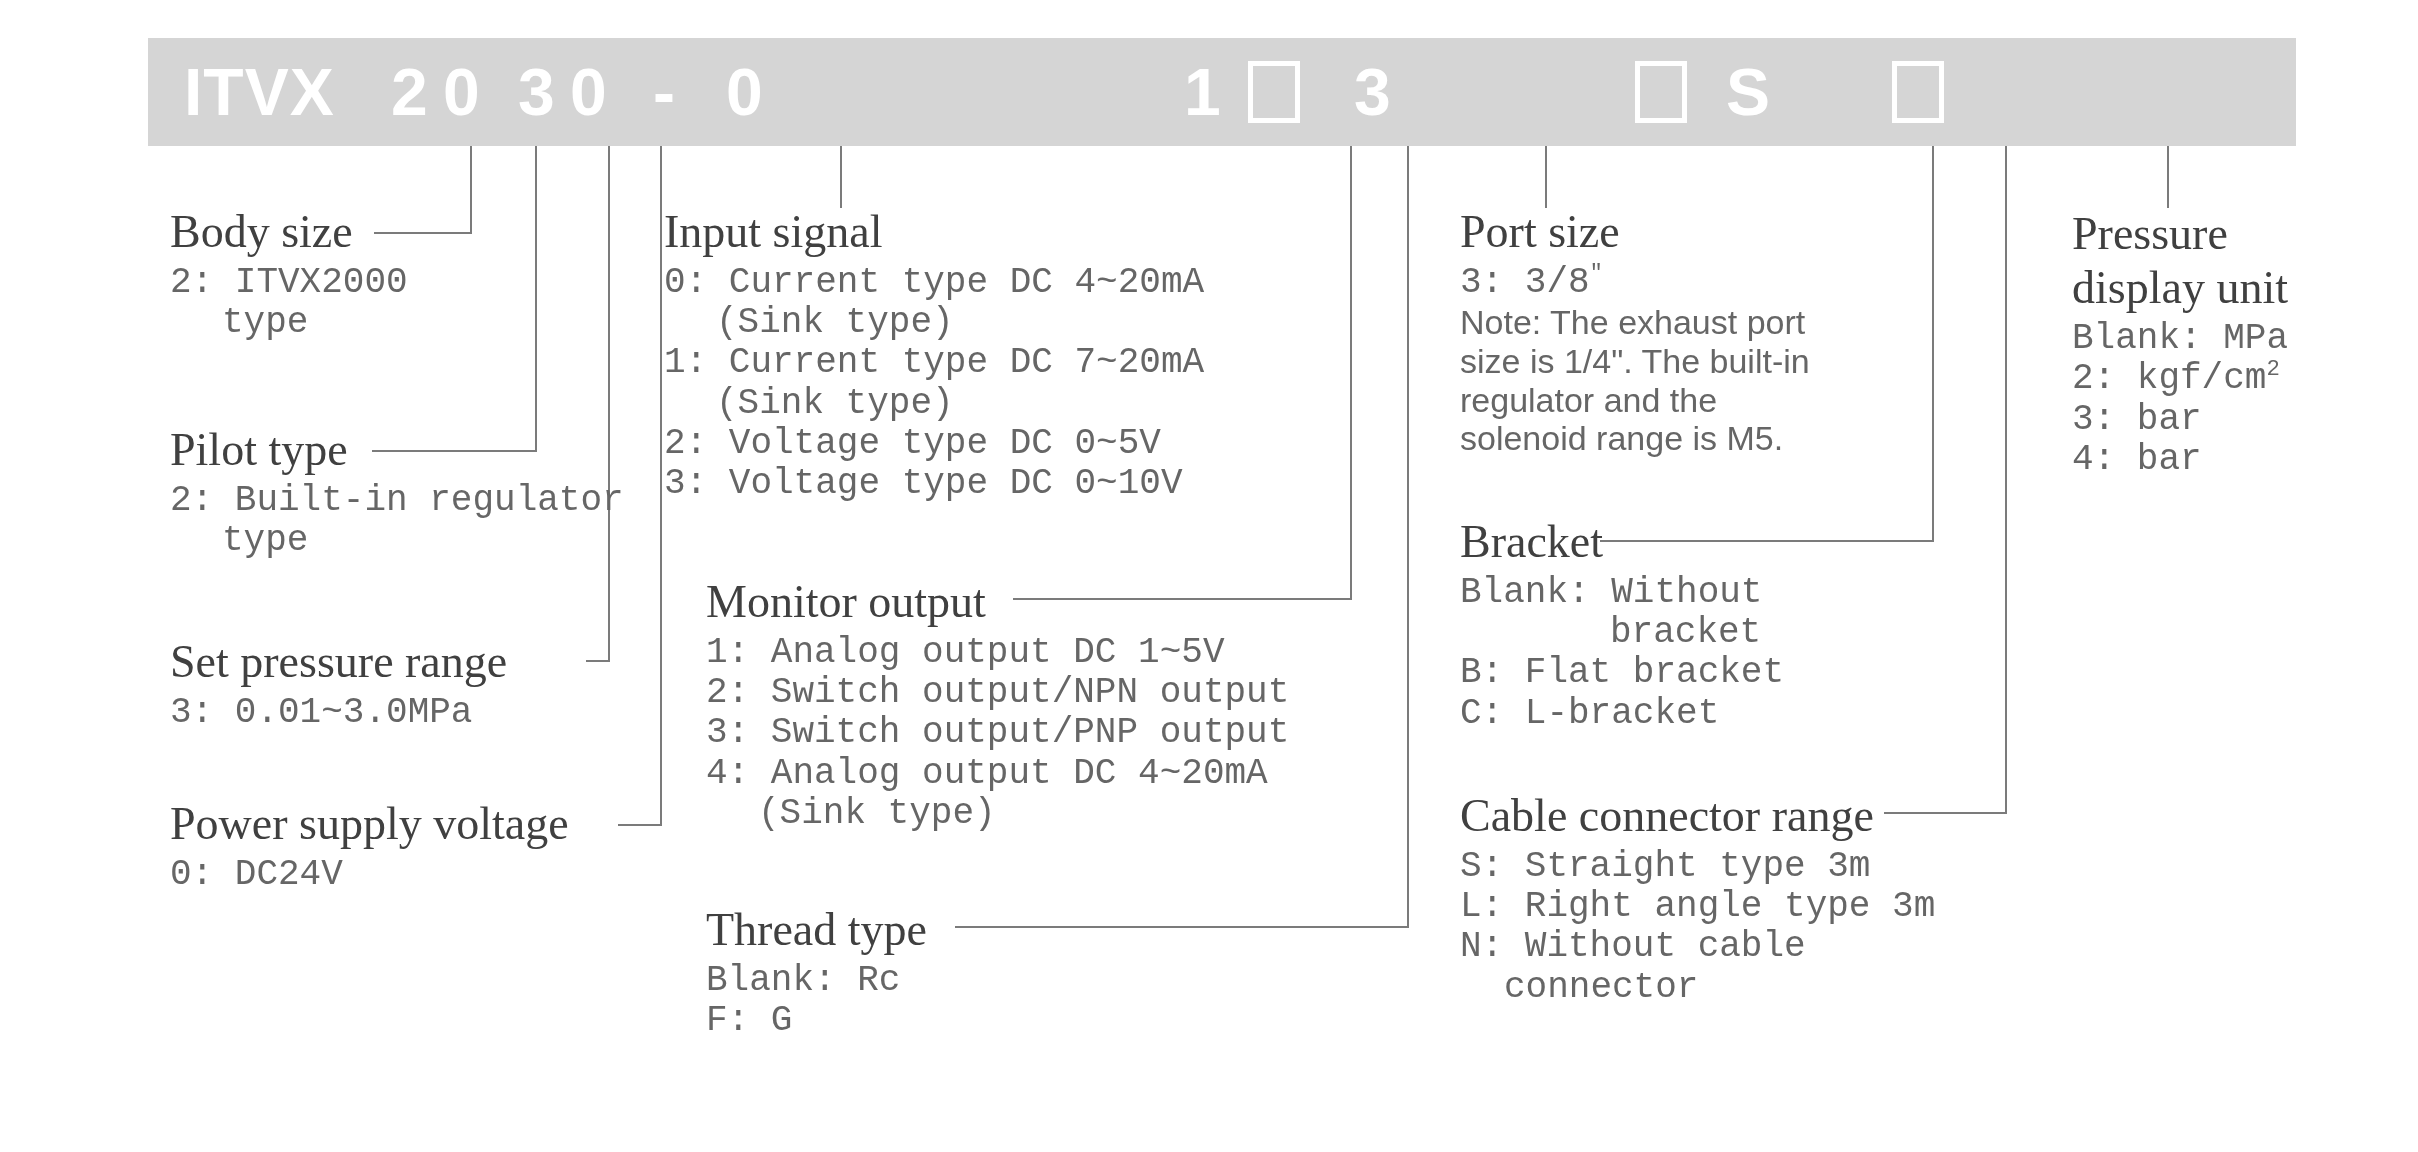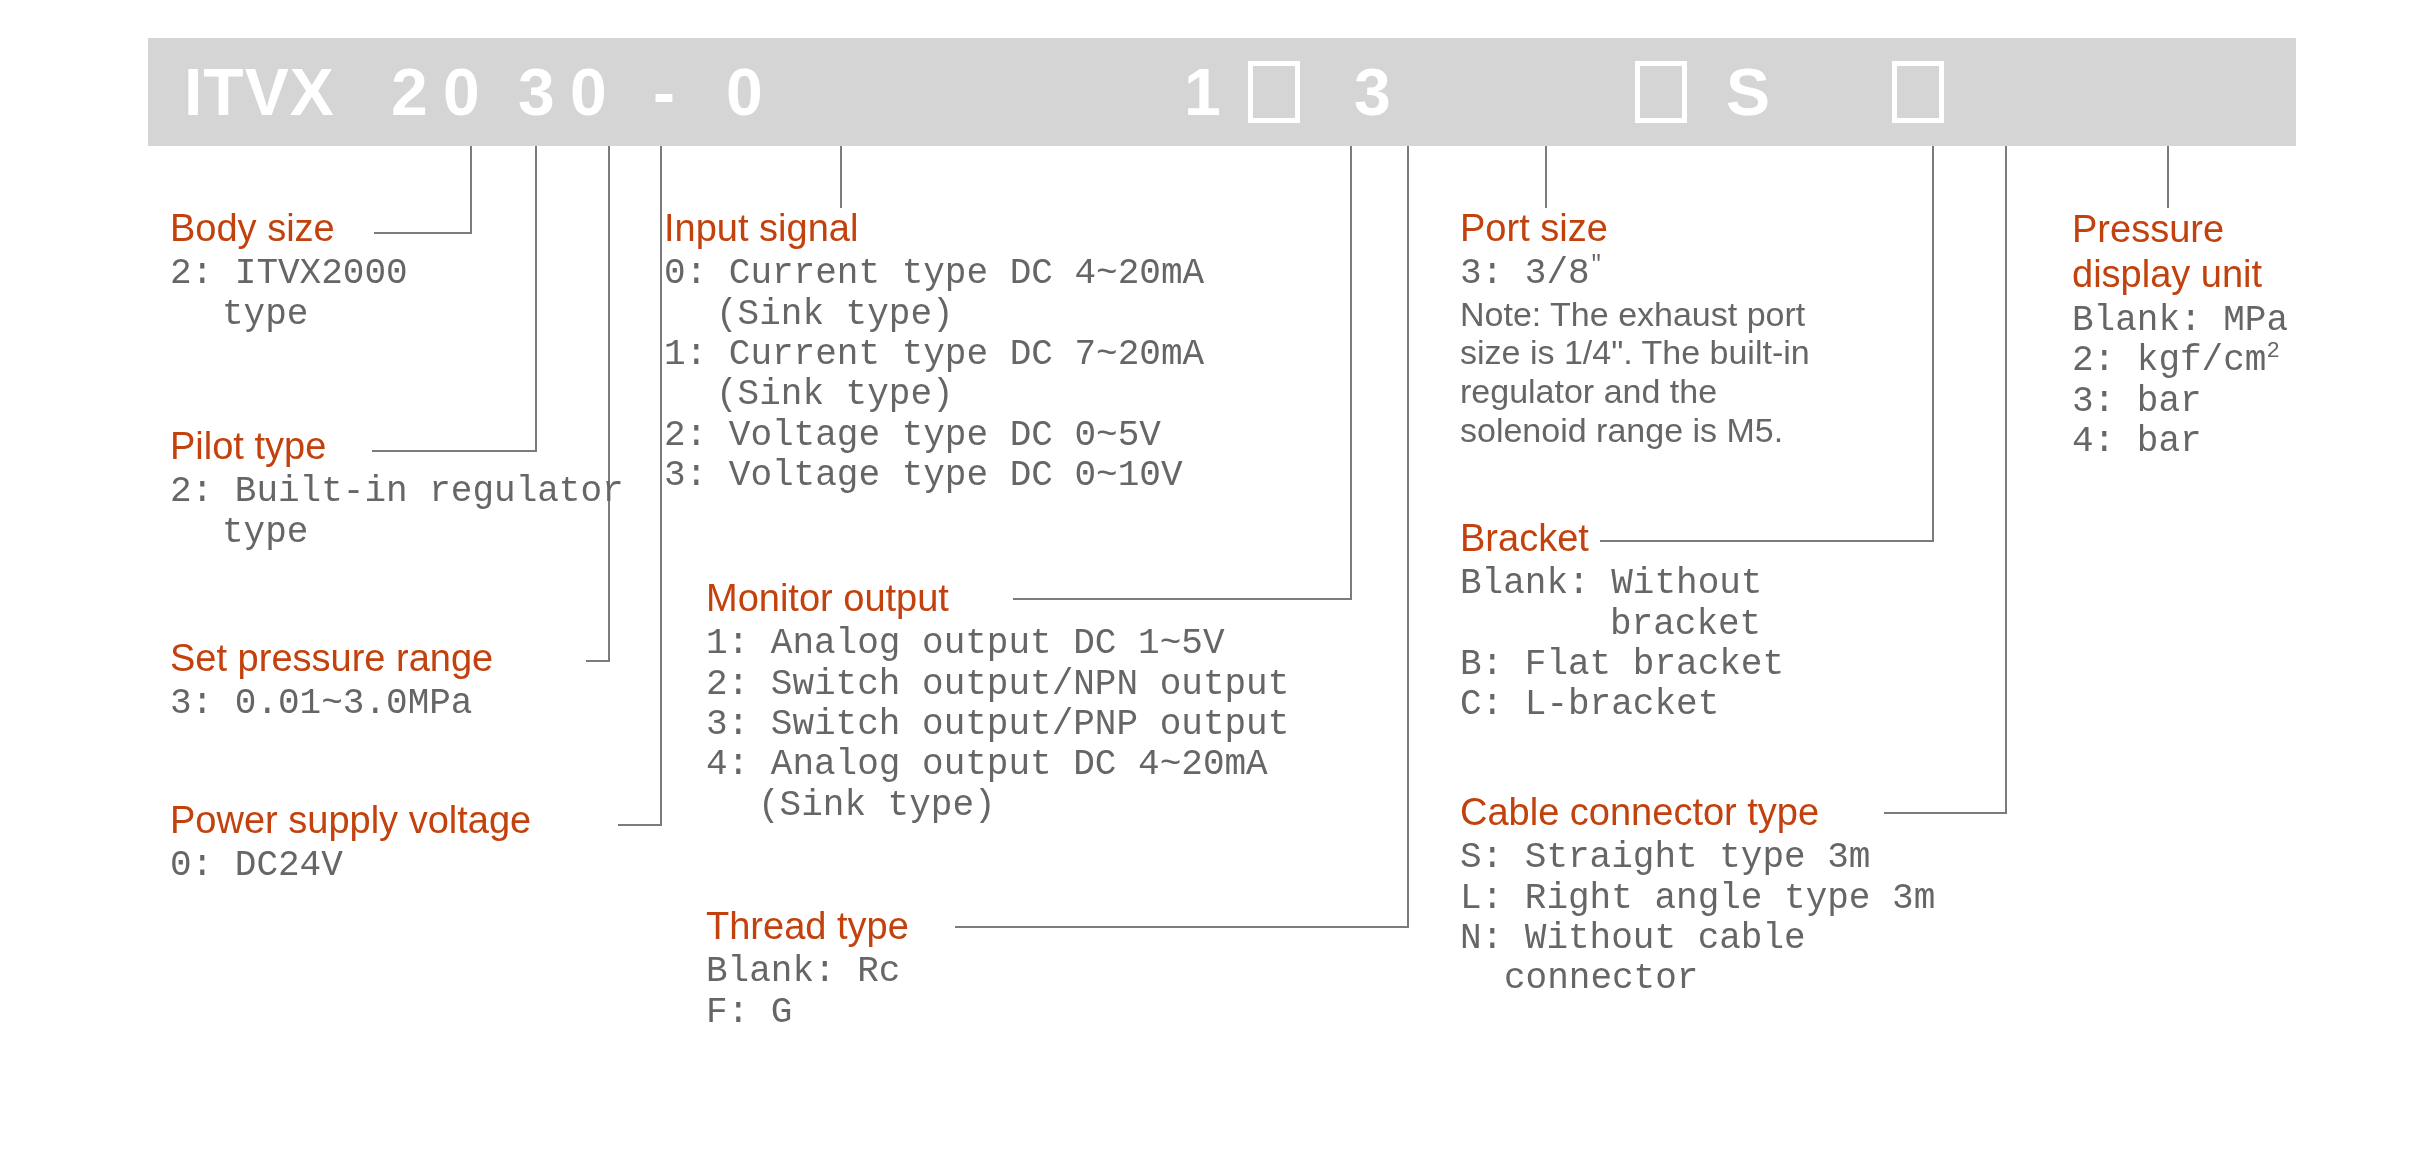--- a/index.html
+++ b/index.html
@@ -39,26 +39,27 @@
     box-sizing:border-box;
   }
 
   
   .lead-v{position:absolute;width:0;border-left:2px solid #7b7b7b;}
   .lead-h{position:absolute;height:0;border-top:2px solid #7b7b7b;}
 
   
   .blk{position:absolute;}
   .hd{
-    color:#c2410c;
-    font-size:38px;
+    color:#404040;
+    font-size:46px;
     font-weight:400;
     line-height:1.06;
     white-space:pre;
     margin:0 0 6px 0;
+    font-family:Liberation Serif, serif;
   }
   .hd.two{line-height:1.12;}
   .opt{
     color:#666666;
     font-size:36px;
     font-weight:400;
     line-height:1.12;
     white-space:pre;
     margin:0;
     font-family:Liberation Mono, monospace;
@@ -187,21 +188,21 @@
 
   <div class="blk" style="left:1460px;top:518px;width:470px;">
     <p class="hd">Bracket</p>
     <p class="opt">Blank: Without</p>
     <p class="opt ind2">bracket</p>
     <p class="opt">B: Flat bracket</p>
     <p class="opt">C: L-bracket</p>
   </div>
 
   <div class="blk" style="left:1460px;top:792px;width:560px;">
-    <p class="hd">Cable connector type</p>
+    <p class="hd">Cable connector range</p>
     <p class="opt">S: Straight type 3m</p>
     <p class="opt">L: Right angle type 3m</p>
     <p class="opt">N: Without cable</p>
     <p class="opt ind3">connector</p>
   </div>
 
   <div class="blk" style="left:2072px;top:208px;width:330px;">
     <p class="hd two">Pressure</p>
     <p class="hd two" style="margin-top:-4px;">display unit</p>
     <p class="opt">Blank: MPa</p>

